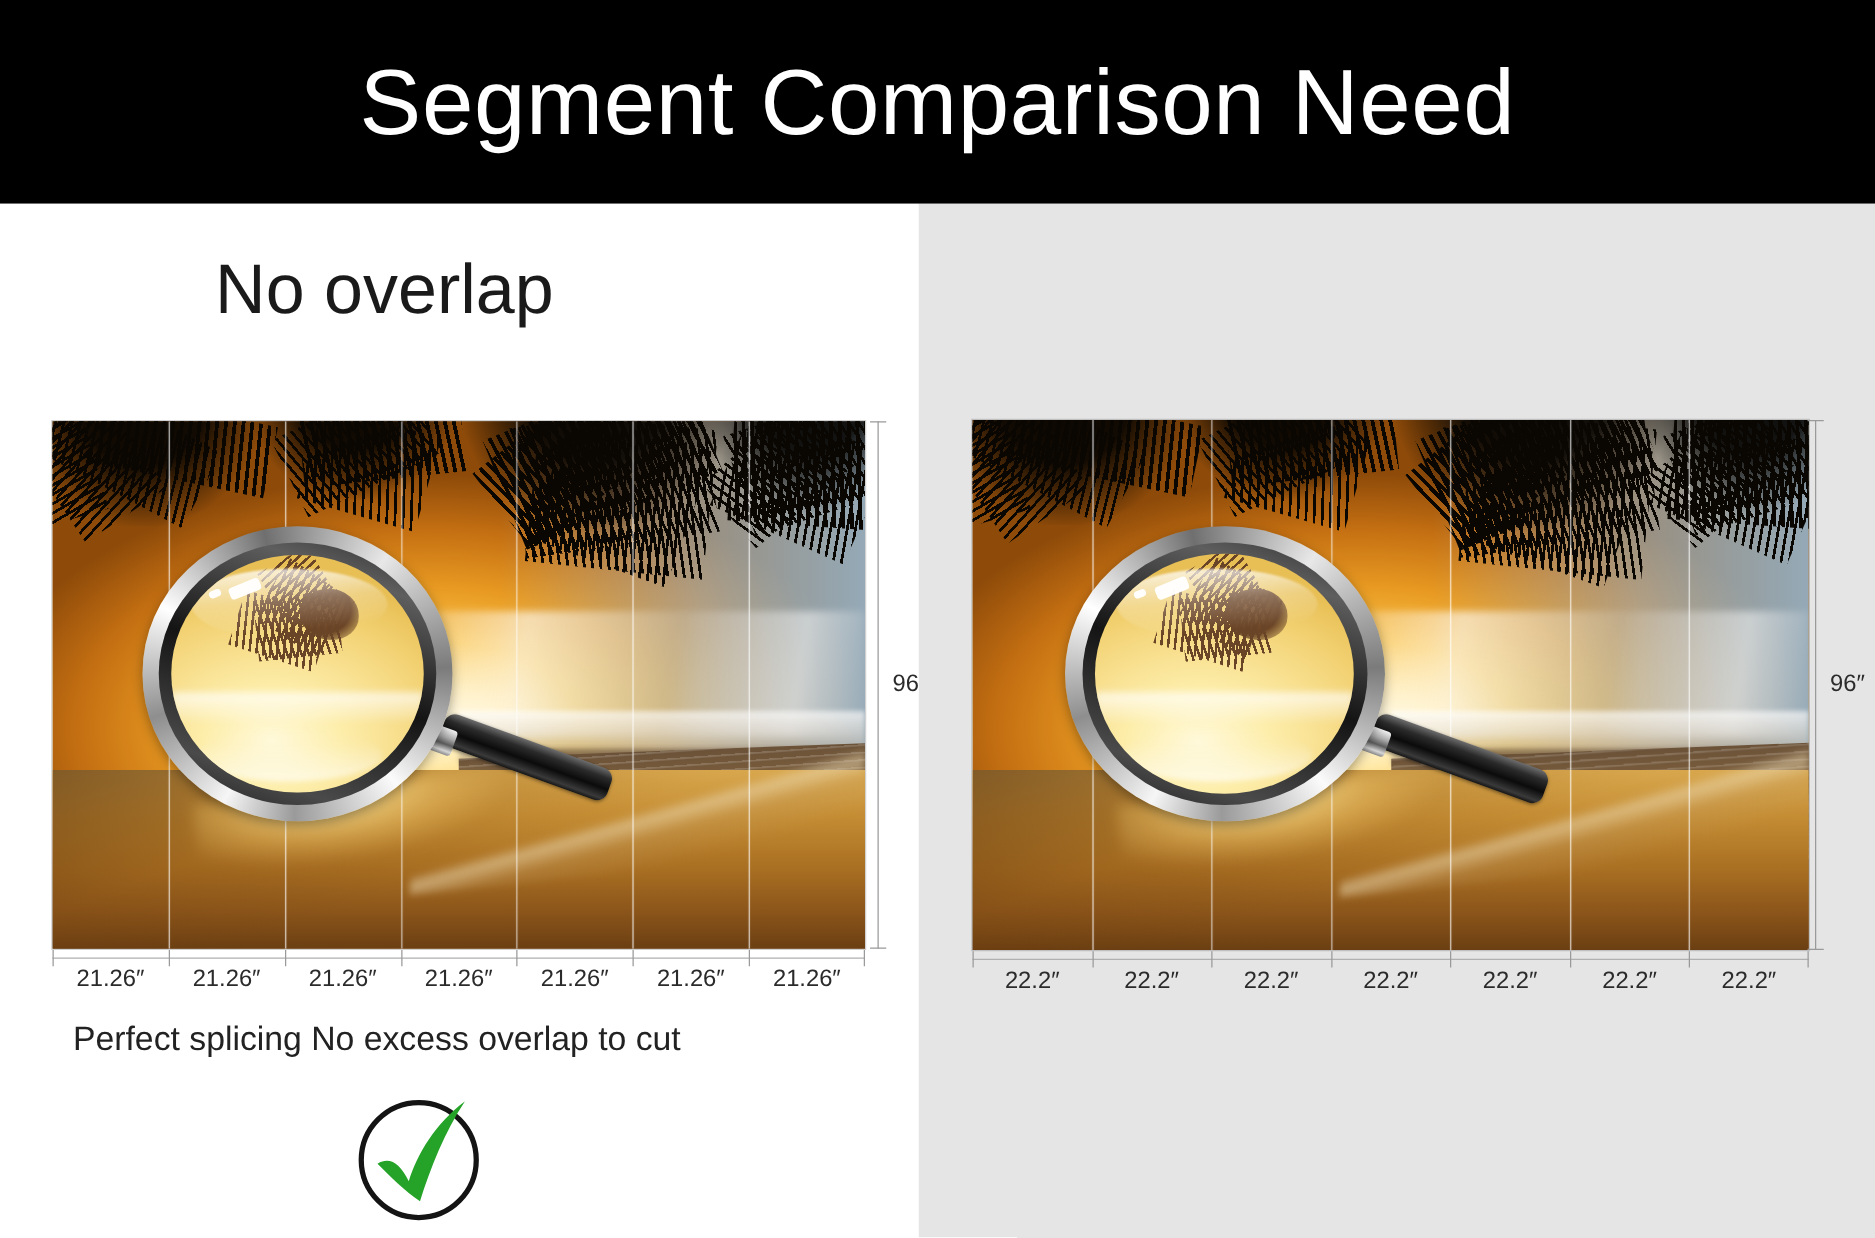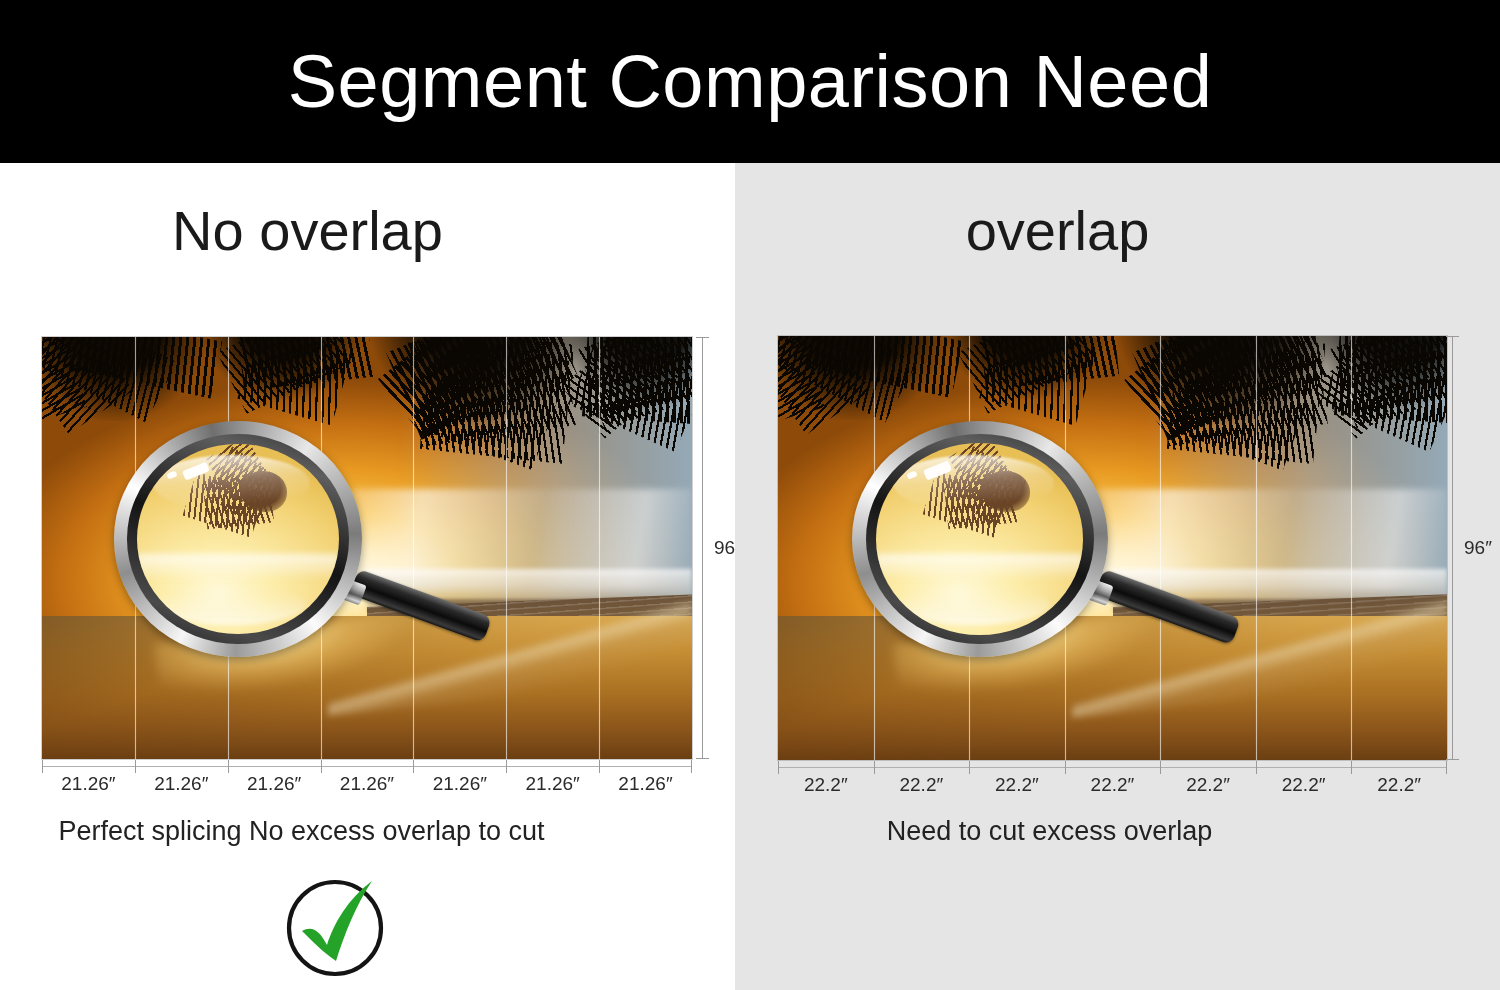--- a/index.html
+++ b/index.html
@@ -459,21 +459,20 @@
     <div class="verdict" id="verdict-left">
       <svg viewBox="0 0 106 106" width="106" height="106">
         <circle cx="53" cy="53" r="46" fill="none" stroke="#141414" stroke-width="4.2"></circle>
         <path d="M20 56 C30 50 38 56 45 70 C52 48 66 24 90 6 C74 30 62 60 54 86 C42 78 30 66 20 56 Z" fill="#25a328"></path>
       </svg>
     </div>
   </div>
 
   <div class="panel" id="panel-right">
 
-    <div class="panel-heading">overlap</div>
 
     <div class="mural-wrap" id="mural-right">
       <div class="mural">
         <div class="sky"></div>
         <div class="sky-right-fade"></div>
         <div class="clouds"></div>
         <div class="horizon-haze"></div>
         <div class="distant-land"></div>
         <div class="ocean"></div>
         <div class="surf"></div>
@@ -562,17 +561,16 @@
     <div class="dim-h-labels" style="left:43px; top:611px; width:669px;">
       <div class="seg-label" style="width:14.2857%">22.2″</div>
       <div class="seg-label" style="width:14.2857%">22.2″</div>
       <div class="seg-label" style="width:14.2857%">22.2″</div>
       <div class="seg-label" style="width:14.2857%">22.2″</div>
       <div class="seg-label" style="width:14.2857%">22.2″</div>
       <div class="seg-label" style="width:14.2857%">22.2″</div>
       <div class="seg-label" style="width:14.2857%">22.2″</div>
     </div>
 
-    <div class="caption" id="caption-right">Need to cut excess overlap</div>
 
   </div>
 
 </div>
 
 </body></html>

